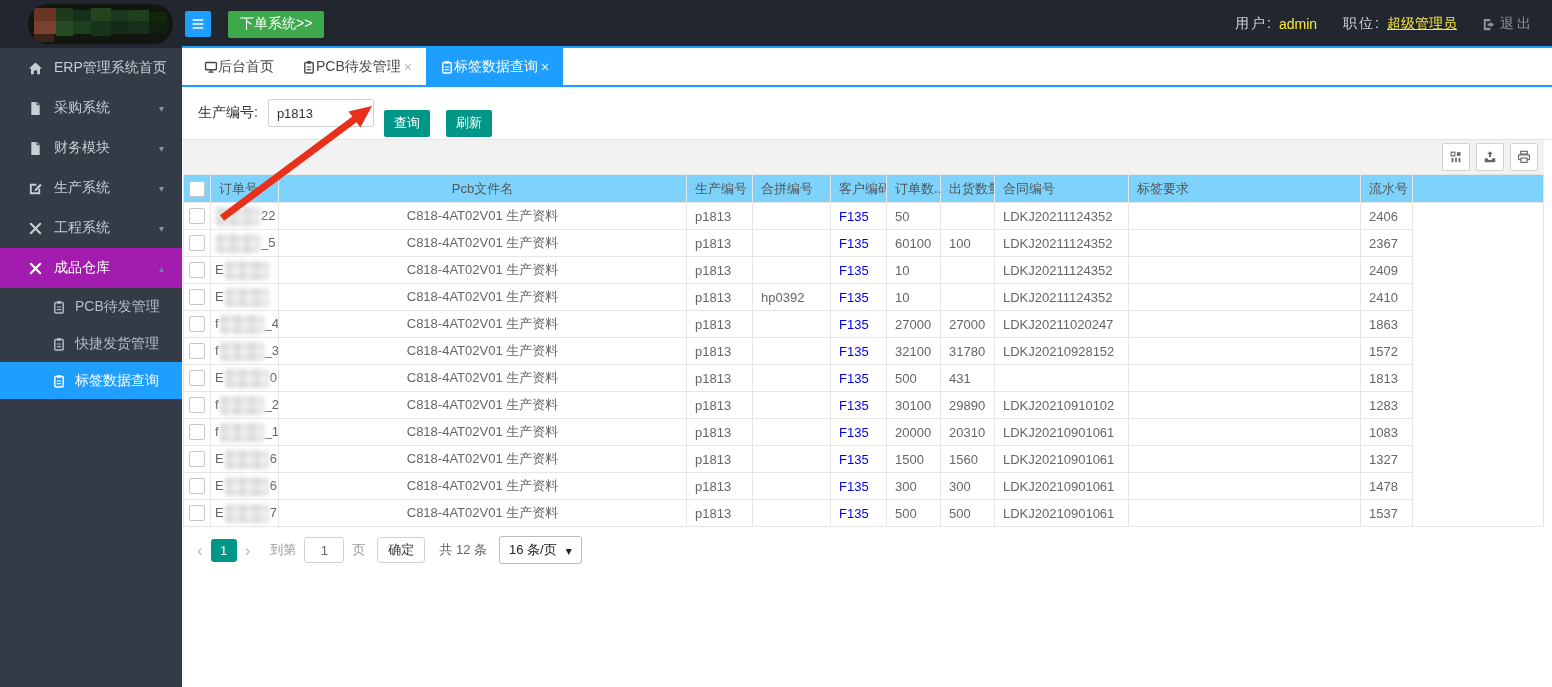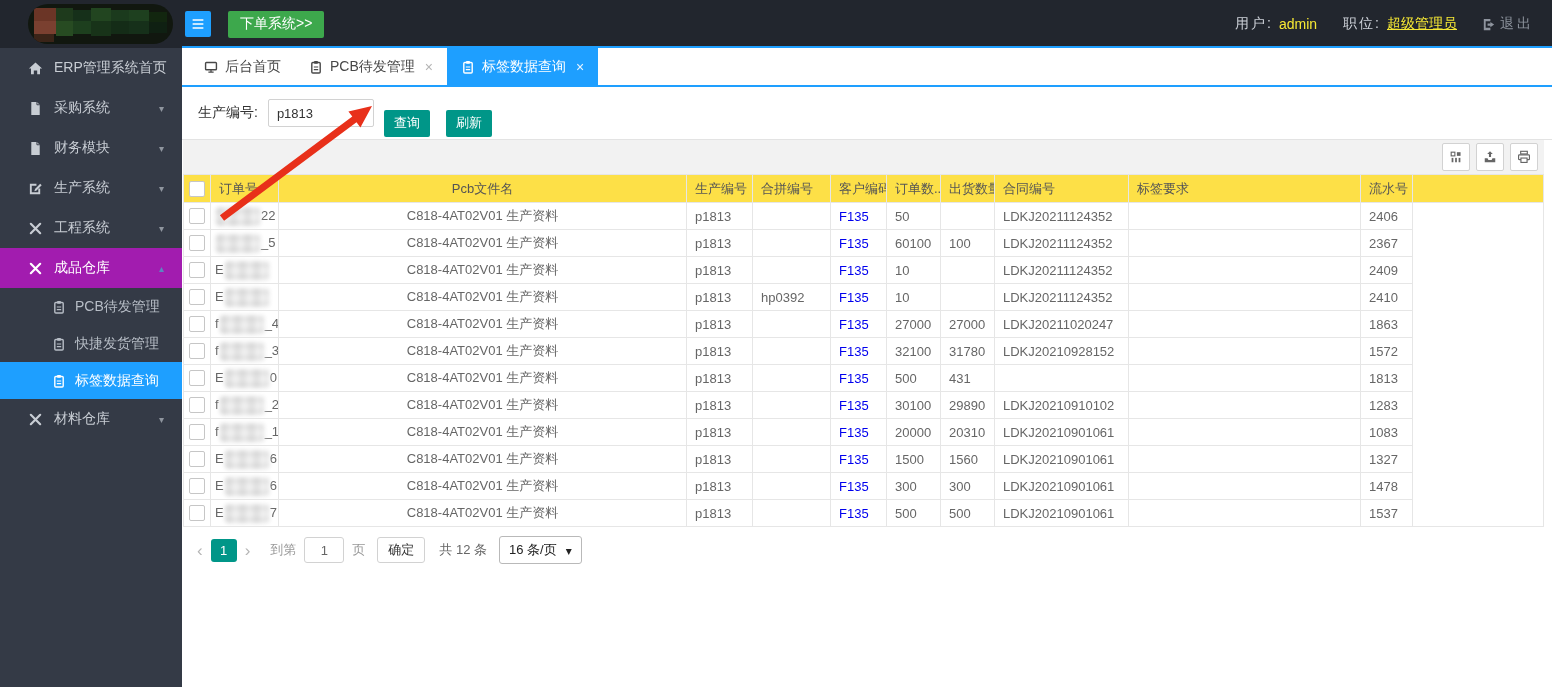--- a/index.html
+++ b/index.html
@@ -30,41 +30,41 @@
   .side-item.open{background:#a21caf;color:#fff;}
   .side-item.open .chev{color:#5c86c0;}
   .chev-down::before{content:"▾";}
   .chev-up::before{content:"▴";}
   .sub-item{height:37px;display:flex;align-items:center;padding-left:52px;gap:9px;color:#b7bdc6;font-size:14px;cursor:pointer;}
   .sub-item svg{width:14px;height:14px;}
   .sub-item.active{background:#1E9FFF;color:#fff;}
   
   .main{position:absolute;left:182px;top:48px;width:1370px;height:639px;background:#fff;}
   .tabbar{height:37px;border-bottom:2px solid #1E9FFF;display:flex;background:#fff;padding-left:8px;}
-  .tab{display:flex;align-items:center;gap:7px;padding:0 14px;font-size:14px;color:#484848;cursor:pointer;}
+  .tab{display:flex;align-items:center;padding:0 14px;font-size:14px;color:#484848;cursor:pointer;}
   .tab svg{width:14px;height:14px;}
   .tab .tab-close{font-size:14px;color:#b4b4b4;margin-left:3px;}
   .tab .tab-close::before{content:"×";}
   .tab.active{background:#1E9FFF;color:#fff;}
   .tab.active .tab-close{color:#eaf5ff;}
   
   .searchbar{height:52px;border-bottom:1px solid #e3e3e3;display:flex;align-items:center;padding-left:16px;background:#fff;}
   .search-label{font-size:14px;color:#333;}
   .search-input{margin-left:10px;width:88px;height:26px;border:1px solid #d2d2d2;border-radius:2px;padding:0 8px;font-size:13px;color:#333;outline:none;}
   .btn-teal{height:27px;padding:0 10px;background:#009688;color:#fff;font-size:13px;border:none;border-radius:2px;cursor:pointer;margin-top:20px;}
   .btn-query{margin-left:10px;}
   .btn-refresh{margin-left:16px;}
   
   .panel{position:absolute;left:1px;top:92px;right:8px;}
   .toolbar{height:34px;background:#f2f2f2;display:flex;align-items:center;justify-content:flex-end;gap:6px;padding-right:6px;}
   .tool-btn{width:26px;height:26px;background:#fff;border:1px solid #d2d2d2;border-radius:2px;display:flex;align-items:center;justify-content:center;cursor:pointer;color:#666;}
   .tool-btn svg{width:14px;height:14px;}
   
   table.grid{border-collapse:collapse;width:100%;table-layout:fixed;font-size:13px;color:#666;}
-  .grid th{height:27px;background:#fde047;font-weight:normal;color:#555;text-align:left;padding:0 8px;border:1px solid #e6e6e6;overflow:hidden;white-space:nowrap;}
+  .grid th{height:27px;background:#7dd3fc;font-weight:normal;color:#555;text-align:left;padding:0 8px;border:1px solid #e6e6e6;overflow:hidden;white-space:nowrap;}
   .grid td{height:26px;border:1px solid #e6e6e6;padding:0 8px;background:#fff;overflow:hidden;white-space:nowrap;}
   .grid th.c-pcb,.grid td.c-pcb{text-align:center;}
   .grid .c-check{padding:0;text-align:center;}
   .cb{display:inline-block;width:14px;height:14px;border:1px solid #c6c6c6;border-radius:2px;background:#fff;vertical-align:middle;cursor:pointer;}
   .grid td.c-order{padding:0 4px;}
   .blur-chip{display:inline-block;width:44px;height:19px;border-radius:4px;vertical-align:middle;margin:0 1px;
     background:repeating-linear-gradient(90deg,#e9e9e9 0 7px,#f7f7f7 7px 14px),repeating-linear-gradient(0deg,#ededed 0 6px,#f9f9f9 6px 12px);
     background-blend-mode:multiply;filter:blur(2px);}
   a.cust-link{color:#0000EE;text-decoration:none;cursor:pointer;}
   
@@ -239,27 +239,20 @@
           <use href="#clipboard-icon"></use>
         </svg>
       <span>快捷发货管理</span>
     </div>
     <div class="sub-item active">
       <svg>
           <use href="#clipboard-icon"></use>
         </svg>
       <span>标签数据查询</span>
     </div>
-  </div>
-  <div class="side-item">
-    <svg>
-        <use href="#tools-icon"></use>
-      </svg>
-    <span>材料仓库</span>
-      <span class="chev chev-down"></span>
   </div>
 </aside>
 
 <main class="main">
   <div class="tabbar">
     <div class="tab">
       <svg>
           <use href="#monitor-icon"></use>
         </svg>
       <span>后台首页</span>

